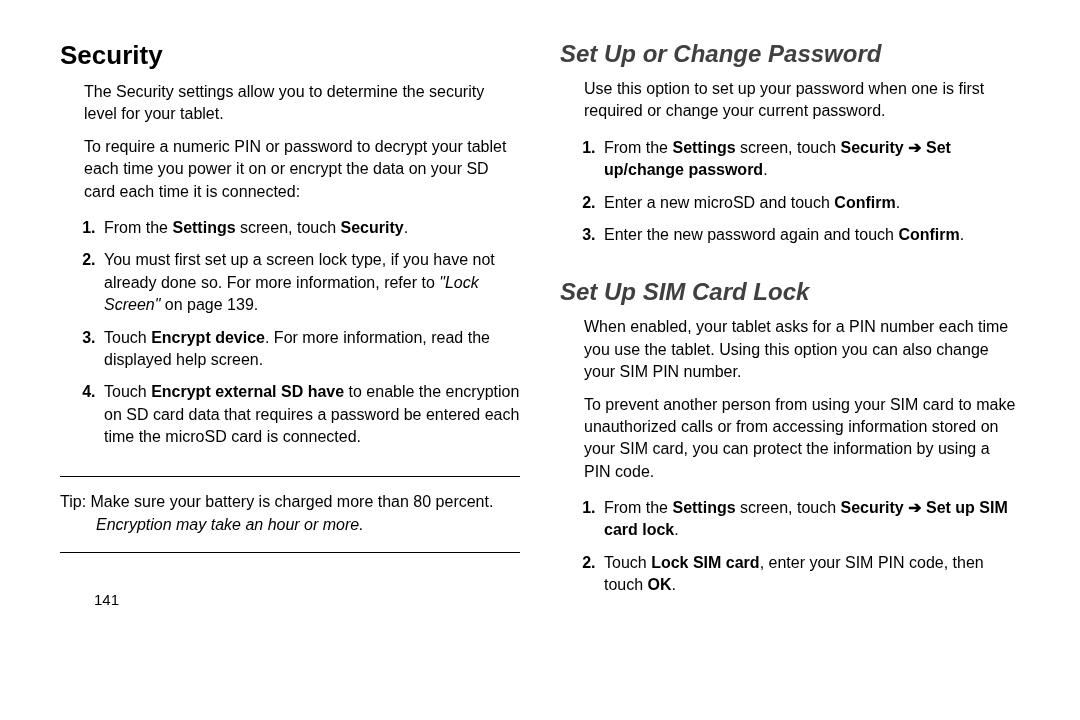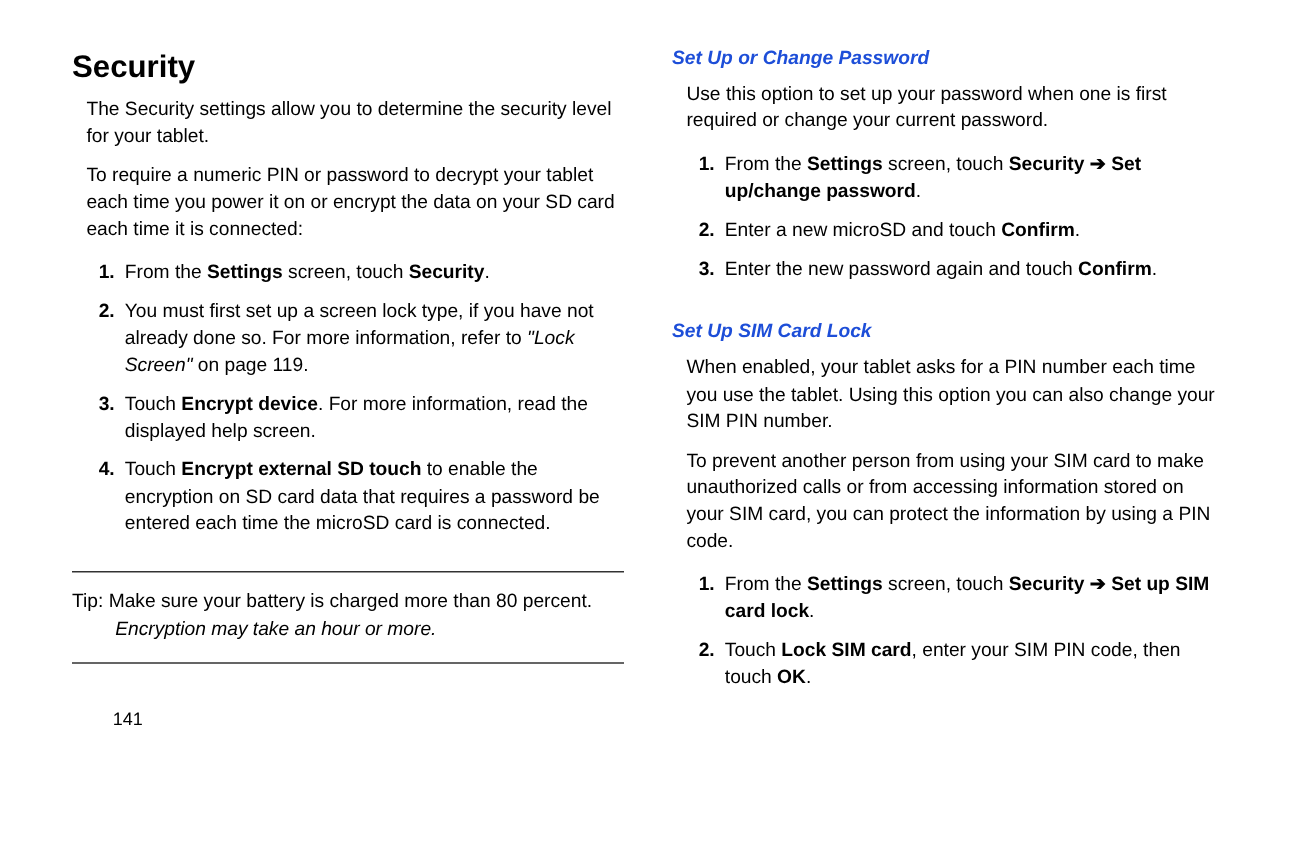--- a/index.html
+++ b/index.html
@@ -24,34 +24,34 @@
     display: flex;
     flex-direction: column;
   }
   h1.security {
     font-size: 26px;
     font-weight: 900;
     margin: 0 0 6px 0;
     font-family: Arial, Helvetica, sans-serif;
   }
   h2.blue {
-    color: #1d4ed8;
+    color: #404040;
     font-style: italic;
     font-weight: 900;
-    font-size: 16px;
+    font-size: 24px;
     margin: 14px 0 6px 0;
     font-family: Arial, Helvetica, sans-serif;
   }
   p.body {
     font-size: 16px;
     line-height: 1.4;
     margin: 4px 0 6px 0;
   }
   p.indent {
-    margin-left: 12px;
+    margin-left: 24px;
   }
   ol.steps {
     margin: 8px 0 8px 0;
     padding-left: 40px;
     font-size: 16px;
     line-height: 1.4;
   }
   ol.steps > li {
     margin-bottom: 10px;
     padding-left: 4px;
@@ -91,27 +91,27 @@
     <h1 class="security">Security</h1>
     <p class="body indent">The Security settings allow you to determine the security level for your tablet.</p>
 
     <p class="body indent">To require a numeric PIN or password to decrypt your tablet each time you power it on or encrypt the data on your SD card each time it is connected:</p>
 
     <ol class="steps">
       <li>
         <span>From the </span><span class="bold">Settings</span><span> screen, touch </span><span class="bold">Security</span><span>.</span>
       </li>
       <li>
-        <span>You must first set up a screen lock type, if you have not already done so. For more information, refer to </span><span class="ital">"Lock Screen"</span><span> on page 119.</span>
+        <span>You must first set up a screen lock type, if you have not already done so. For more information, refer to </span><span class="ital">"Lock Screen"</span><span> on page 139.</span>
       </li>
       <li>
         <span>Touch </span><span class="bold">Encrypt device</span><span>. For more information, read the displayed help screen.</span>
       </li>
       <li>
-        <span>Touch </span><span class="bold">Encrypt external SD touch</span><span> to enable the encryption on SD card data that requires a password be entered each time the microSD card is connected.</span>
+        <span>Touch </span><span class="bold">Encrypt external SD have</span><span> to enable the encryption on SD card data that requires a password be entered each time the microSD card is connected.</span>
       </li>
     </ol>
 
     <hr class="rule">
     <div class="tip">
       <span class="tip-label">Tip: </span><span class="tip-body">Make sure your battery is charged more than 80 percent.</span>
       <span class="tip-cont">Encryption may take an hour or more.</span>
     </div>
     <hr class="rule">
 

